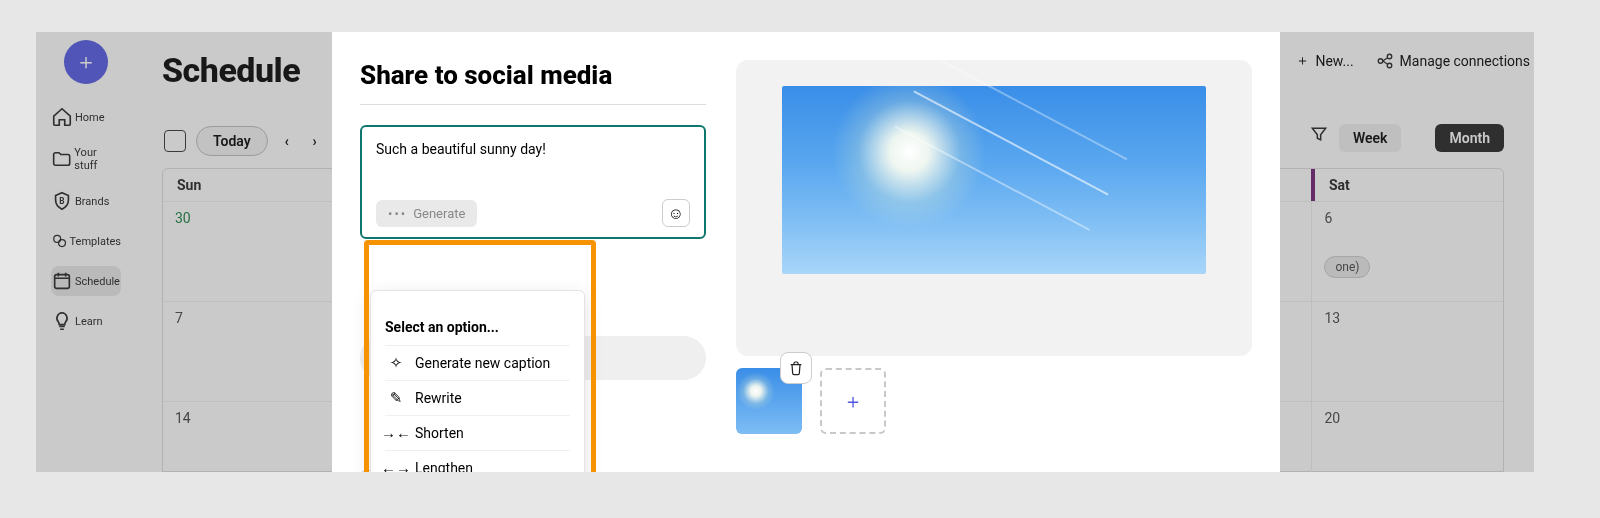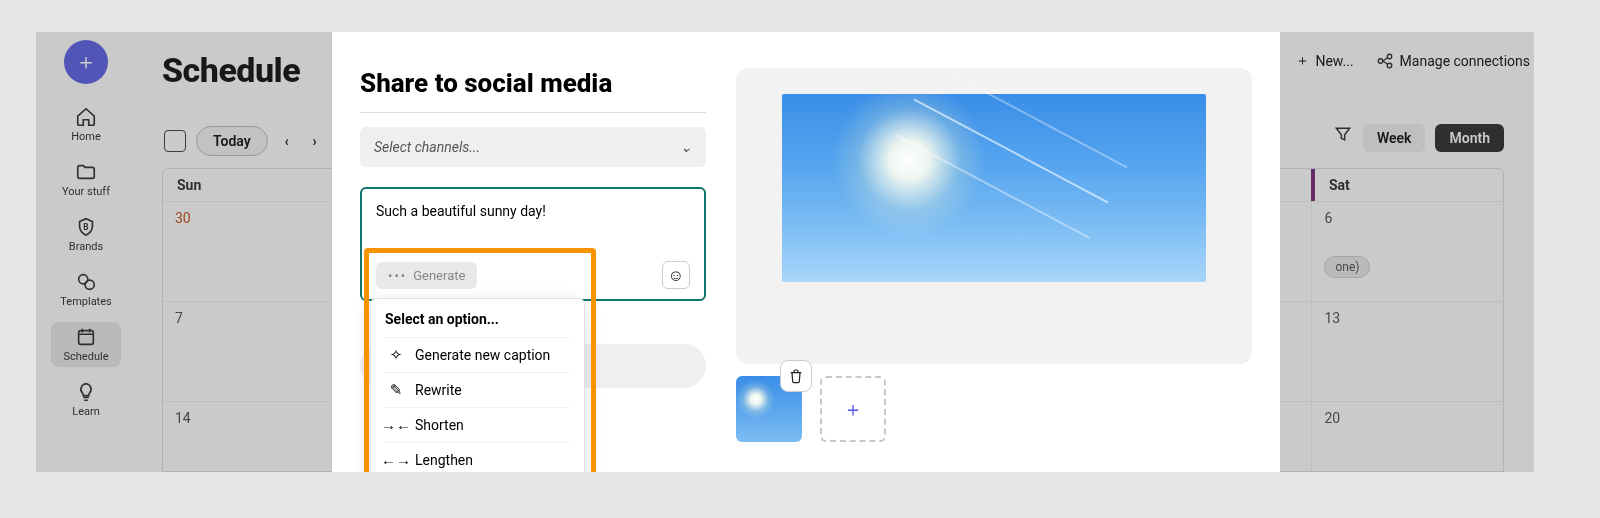--- a/index.html
+++ b/index.html
@@ -1,60 +1,60 @@
 <!DOCTYPE html>
 <html><head>
 <meta charset="utf-8">
 <style>
   * { box-sizing: border-box; margin: 0; padding: 0; font-family: -apple-system, BlinkMacSystemFont, "Segoe UI", Roboto, Arial, sans-serif; }
   body { background: #e7e7e7; width: 1600px; height: 518px; overflow: hidden; }
   .stage { position: absolute; left: 36px; top: 32px; width: 1498px; height: 440px; background: #fff; overflow: hidden; }
   .bg-overlay { position: absolute; inset: 0; background: rgba(80,80,80,0.3); pointer-events: none; z-index: 5; }
   .sidebar { position: absolute; left: 0; top: 0; width: 100px; height: 100%; display: flex; flex-direction: column; align-items: center; gap: 10px; padding-top: 8px; z-index: 1; }
   .plus-btn { width: 44px; height: 44px; border-radius: 50%; background: #5258e4; display:flex; align-items:center; justify-content:center; color:#fff; font-size:22px; margin-bottom:8px; cursor:pointer; }
-  .navitem { display:flex; flex-direction:column; align-items:center; gap:2px; color:#222; font-size:11px; cursor:pointer; padding:4px 0; width:70px; border-radius:8px; }
+  .navitem { display:flex; flex-direction:row; align-items:center; gap:2px; color:#222; font-size:11px; cursor:pointer; padding:4px 0; width:70px; border-radius:8px; }
   .navitem.active { background:#e8e8e8; }
   .navitem svg, .navitem .glyph { width:22px; height:22px; }
   .glyph { display:inline-flex; align-items:center; justify-content:center; font-size:18px; }
   .titlebar { position:absolute; left:126px; top:18px; font-size:34px; font-weight:800; letter-spacing:-0.5px; z-index:1; }
   .toolbar { position:absolute; left:128px; top:94px; display:flex; align-items:center; gap:10px; z-index:1; }
   .today-pill { border:1px solid #bbb; background:#f4f4f4; border-radius:18px; padding:6px 16px; font-size:14px; font-weight:600; cursor:pointer; }
   .nav-arrow { width:18px; text-align:center; cursor:pointer; font-size:14px; font-weight:700; }
   .month-label { font-size:18px; font-weight:700; margin-left:8px; }
   .right-actions { position:absolute; right:0; top:20px; display:flex; align-items:center; gap:22px; z-index:1; padding-right:4px; }
   .linklike { display:flex; align-items:center; gap:6px; font-size:14px; cursor:pointer; }
   .viewbar { position:absolute; right:30px; top:92px; display:flex; gap:10px; z-index:1; }
   .filter-icon { width:20px; height:20px; cursor:pointer; }
   .segbtn { border-radius:6px; padding:6px 14px; font-size:14px; font-weight:600; cursor:pointer; }
   .segbtn.light { background:#efefef; }
-  .segbtn.dark { background:#222; color:#fff; }
+  .segbtn.dark { background:#222; color:#fff;margin-left:24px; }
   .calendar { position:absolute; left:126px; top:136px; right:30px; bottom:0; z-index:1; border:1px solid #ddd; border-radius:6px 6px 0 0; background:#fff; display:flex; flex-direction:column; }
   .calhead { display:flex; height:36px; border-bottom:1px solid #eee; }
   .calhead > div { flex:1; padding:8px 14px; font-size:14px; font-weight:700; color:#222; border-right:4px solid #701a75; }
   .calhead > div:last-child { border-right:none; }
   .calrow { display:flex; flex:1; border-bottom:1px solid #eee; min-height:100px; }
   .calcell { flex:1; border-right:1px solid #eee; padding:8px 12px; font-size:14px; color:#444; position:relative; }
   .calcell:last-child { border-right:none; }
-  .calcell .dim { color:#c2410c; }
+  .calcell .dim { color:#15803d; }
   .tag-pill { display:inline-block; background:#e8e8e8; border:1px solid #ccc; border-radius:14px; padding:3px 10px; font-size:12px; margin-top:30px; }
   
-  .modal { position:absolute; left:296px; top:0; width:948px; height:100%; background:#fff; z-index:10; padding:36px 28px 0 28px; display:flex; gap:30px; }
+  .modal { position:absolute; left:296px; top:0; width:948px; height:100%; background:#fff; z-index:10; padding:28px 28px 0 28px; display:flex; gap:30px; }
   .modal-left { width:346px; position:relative; }
   .modal-title { font-size:26px; font-weight:800; margin-bottom:14px; }
   .hr { height:1px; background:#ddd; margin-bottom:14px; }
   .select-ch { background:#efefef; border-radius:6px; height:40px; display:flex; align-items:center; justify-content:space-between; padding:0 14px; font-size:14px; font-style:italic; color:#555; cursor:pointer; }
   .caption-box { margin-top:20px; border:2px solid #0f766e; border-radius:6px; padding:14px 14px 10px 14px; height:114px; display:flex; flex-direction:column; justify-content:space-between; }
   .caption-text { font-size:14px; }
   .caption-row { display:flex; justify-content:space-between; align-items:center; }
   .gen-btn { background:#e9e9e9; border-radius:6px; padding:6px 12px; display:flex; align-items:center; gap:6px; font-size:13px; color:#888; cursor:pointer; }
   .dots { letter-spacing:2px; }
   .emoji-btn { width:28px; height:28px; border:1px solid #ccc; border-radius:6px; display:flex; align-items:center; justify-content:center; cursor:pointer; }
   .highlight-frame { position:absolute; left:4px; top:180px; width:232px; height:250px; border:5px solid #f59300; border-radius:4px; pointer-events:none; z-index:30; }
   .dropdown { position:absolute; left:10px; top:230px; width:215px; background:#fff; border:1px solid #e2e2e2; border-radius:6px; box-shadow:0 6px 20px rgba(0,0,0,0.12); padding:12px 14px 10px 14px; z-index:25; }
-  .dd-title { font-size:14px; font-weight:700; margin-bottom:10px; }
+  .dd-title { font-size:14px; font-weight:700; margin-bottom:10px;margin-top:16px; }
   .dd-item { display:flex; align-items:center; gap:10px; padding:8px 2px; font-size:14px; cursor:pointer; border-top:1px solid #f0f0f0; }
   .dd-item:first-of-type { border-top:none; }
   .dd-item .glyph { width:18px; height:18px; font-size:15px; }
   .schedule-bar { position:absolute; left:0; top:276px; width:346px; height:44px; background:#efefef; border-radius:22px; z-index:15; }
   .date-row { position:absolute; left:0; top:410px; width:346px; display:flex; align-items:center; gap:14px; z-index:15; }
   .date-box { border:1px solid #ccc; border-radius:6px; padding:8px 10px; display:flex; align-items:center; gap:30px; font-size:14px; font-weight:600; }
   .draft-link { margin-left:auto; font-size:14px; display:flex; align-items:center; gap:6px; cursor:pointer; }
   .circ { width:18px; height:18px; border:1.5px solid #333; border-radius:50%; display:inline-block; }
   .modal-right { flex:1; display:flex; flex-direction:column; }
   .preview { background:#f2f2f2; border-radius:12px; padding:26px; height:296px; display:flex; align-items:flex-start; justify-content:center; }
@@ -196,24 +196,20 @@
         <div class="calcell"></div>
         <div class="calcell"></div>
       <div class="calcell"><span>20</span></div>
     </div>
   </div>
 
   <div class="modal">
     <div class="modal-left">
       <div class="modal-title">Share to social media</div>
       <div class="hr"></div>
-      <div class="select-ch">
-        <span>Select channels...</span>
-        <span>⌄</span>
-      </div>
 
       <div class="caption-box">
         <div class="caption-text">Such a beautiful sunny day!</div>
         <div class="caption-row">
           <div class="gen-btn">
             <span class="dots">•••</span>
             <span>Generate</span>
           </div>
           <div class="emoji-btn">
             <span>☺</span>

